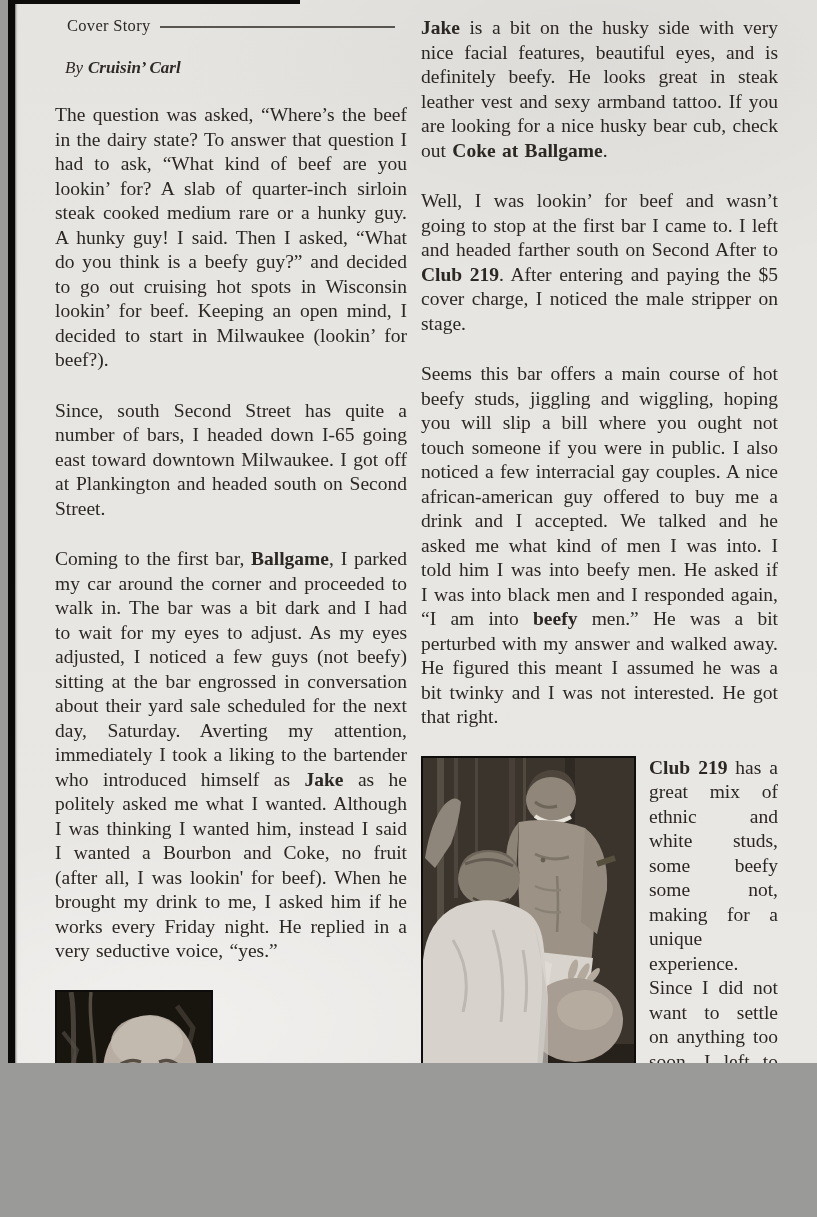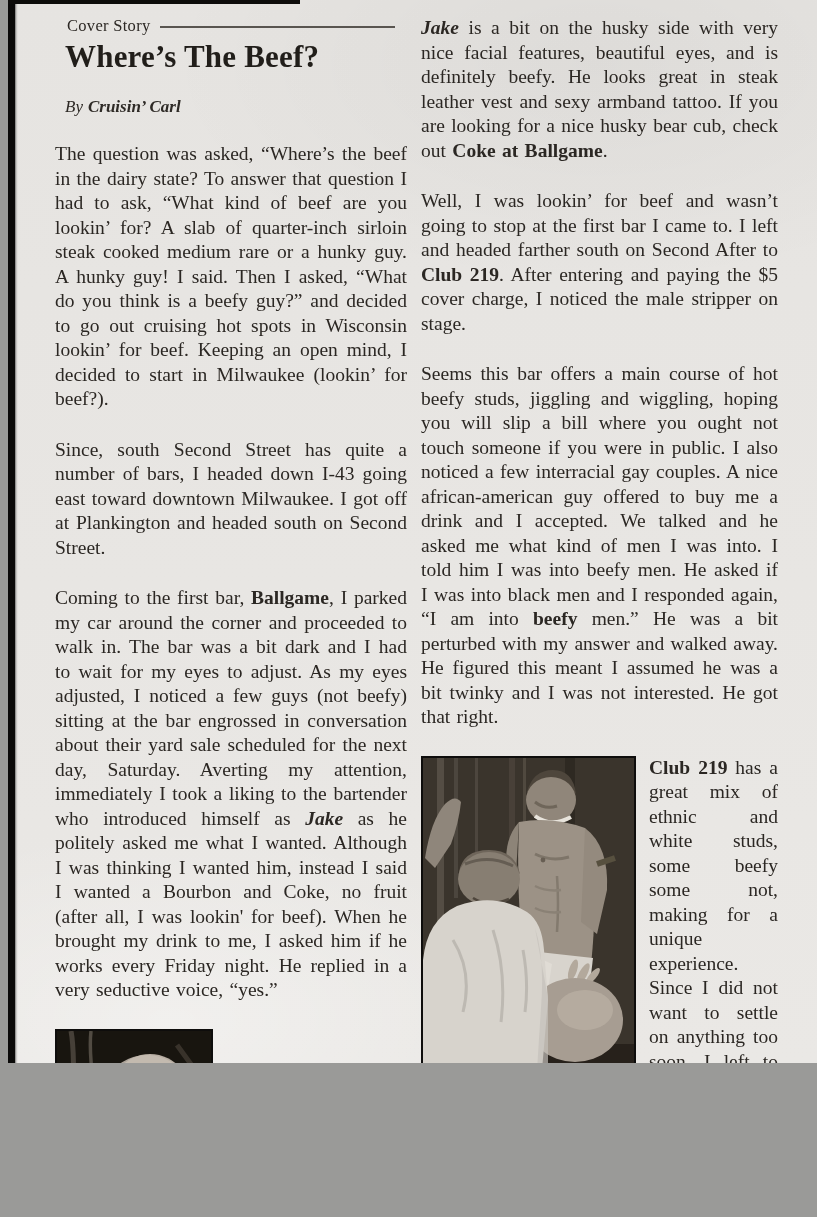--- a/index.html
+++ b/index.html
@@ -30,21 +30,21 @@
   .byline { margin:20px 0 0 10px; font-size:17px; line-height:24px;font-style:italic; }
   .byline-name { font-weight:bold; margin-left:5px; }
 
   .body-p {
     margin:0 0 26px 0; font-size:19.5px; line-height:24.5px;
     text-align:justify; word-spacing:1.5px; color:#2b2723;
   }
   .body-p:first-of-type { margin-top:23px; }
   .col-right .body-p:first-of-type { margin-top:0; }
   .s-b  { font-weight:bold; }
-  .s-bi { font-weight:bold; font-style:italic; }
+  .s-bi { font-weight:bold; }
 
   figure.photo {
     float:left; box-sizing:border-box; border:2px solid #0e0d0c;
     background:#efeeeb; margin:0 13px 4px 0; padding:0;
   }
   .photo-jake { width:158px; margin-top:2px; }
   .photo-club { width:215px; margin-bottom:6px; }
   .photo svg { display:block; }
   .photo-caption {
     box-sizing:border-box; margin:3px; border:4px solid #a16207; background:#f0abfc;
@@ -63,28 +63,27 @@
   <div class="edge-top"></div>
   <div class="edge-right"></div>
   <div class="shade-footer"></div>
 
   <div class="col col-left">
     <div>
       <div class="kicker-row">
         <span class="kicker-text">Cover Story</span>
         <span class="kicker-rule"></span>
       </div>
-      <h1 class="title">Where’s The Beef?</h1>
       <div class="byline">
         <span>By</span><span class="byline-name">Cruisin’ Carl</span>
       </div>
     </div>
 
     <p class="body-p"><span>The question was asked, “Where’s the beef in the dairy state?  To answer that question I had to ask,  “What kind of beef are you lookin’ for?  A slab of quarter-inch sirloin steak cooked medium rare or a hunky guy.  A hunky guy! I said.  Then I asked, “What do you think is a beefy guy?” and decided to go out cruising hot spots in Wisconsin lookin’ for beef.  Keeping an open mind, I decided to start in Milwaukee (lookin’ for beef?).</span></p>
-    <p class="body-p"><span>Since, south Second Street has quite a number of bars, I headed down I-43 going east toward downtown Milwaukee.  I got off at Plankington and headed south on Second Street.</span></p>
+    <p class="body-p"><span>Since, south Second Street has quite a number of bars, I headed down I-65 going east toward downtown Milwaukee.  I got off at Plankington and headed south on Second Street.</span></p>
 
     <p class="body-p">
       <span>Coming to the first bar, </span><span class="s-b">Ballgame</span><span>, I parked my car around the corner and proceeded to walk in.  The bar was a bit dark and I had to wait for my eyes to adjust.  As my eyes adjusted, I noticed a few guys (not beefy) sitting at the bar engrossed in conversation about their yard sale scheduled for the next day, Saturday.  Averting my attention, immediately I took a liking to the bartender who introduced himself as </span><span class="s-bi">Jake</span><span> as he politely asked me what I wanted.  Although I was thinking I wanted him, instead I said I wanted a Bourbon and Coke, no fruit (after all, I was lookin' for beef).  When he brought my drink to me, I asked him if he works every Friday night.  He replied in a very seductive voice, “yes.”</span></p>
       <figure class="photo photo-jake">
         <svg viewBox="0 0 154 222" width="154" height="222" xmlns="http://www.w3.org/2000/svg">
           <rect width="154" height="222" fill="#18150f"></rect>
           <g>
             <path d="M14 0 C20 30 12 70 22 110 C26 130 18 160 24 190" stroke="#6d655b" stroke-width="5" fill="none" opacity="0.55"></path>
             <path d="M34 0 C30 35 42 60 36 95 C33 115 40 135 35 150" stroke="#8a8176" stroke-width="3.5" fill="none" opacity="0.5"></path>
             <path d="M6 40 l14 18 -8 26 12 22 -6 30" stroke="#575047" stroke-width="4" fill="none" opacity="0.6"></path>

